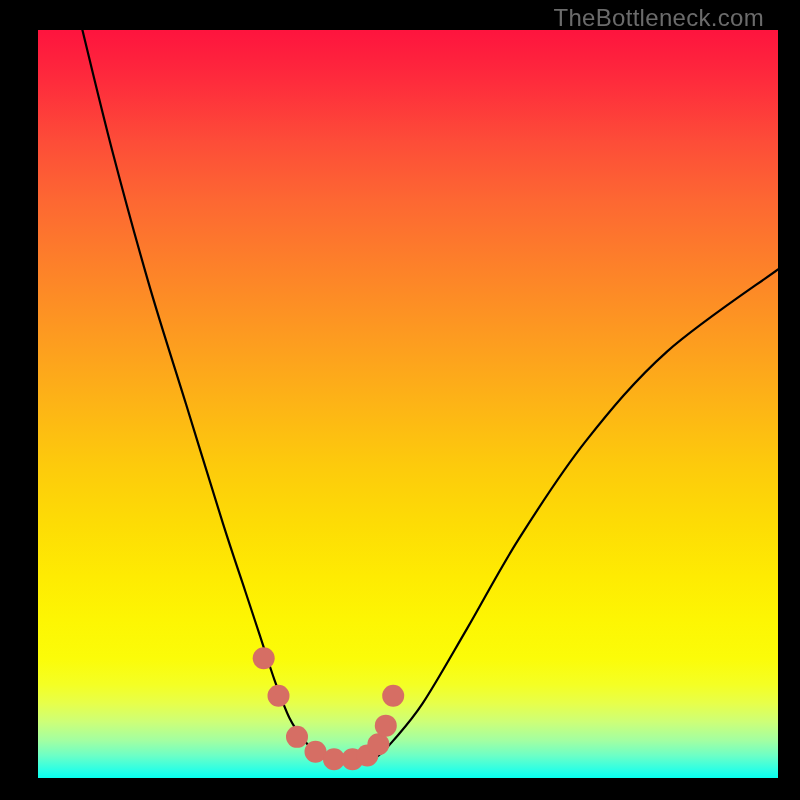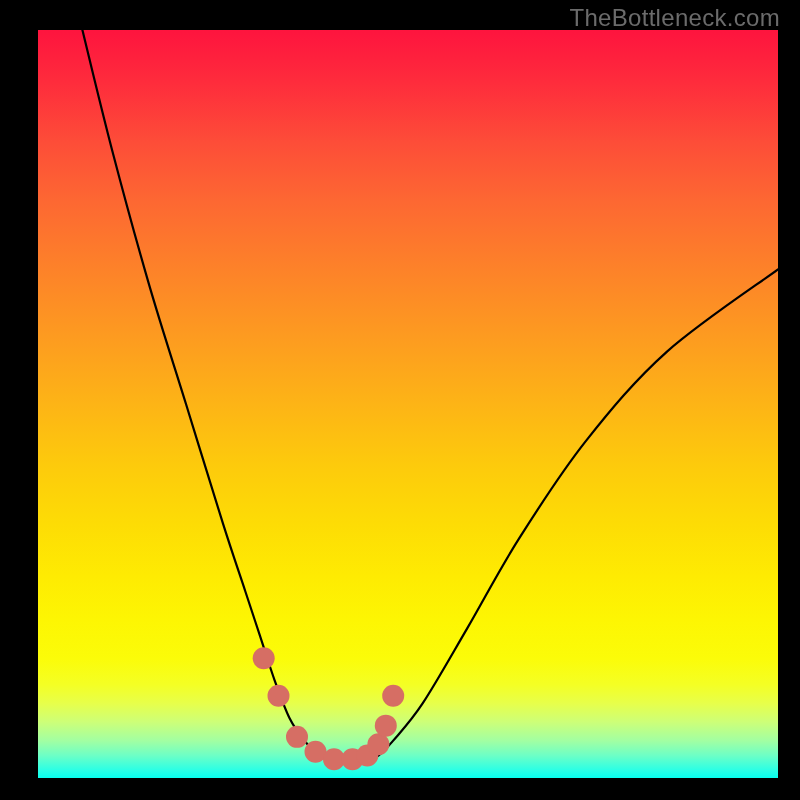--- a/index.html
+++ b/index.html
@@ -12,21 +12,21 @@
   }
   .container {
     position: relative;
     width: 800px;
     height: 800px;
     background: #000000;
   }
   .watermark {
     position: absolute;
     top: 4px;
-    right: 20px;
+    right: 36px;
     font-family: Arial, Helvetica, sans-serif;
     font-size: 24px;
     font-weight: 500;
     color: #6b6b6b;
     letter-spacing: 0.3px;
     z-index: 10;
   }
   .plot-area {
     position: absolute;
     left: 38px;

